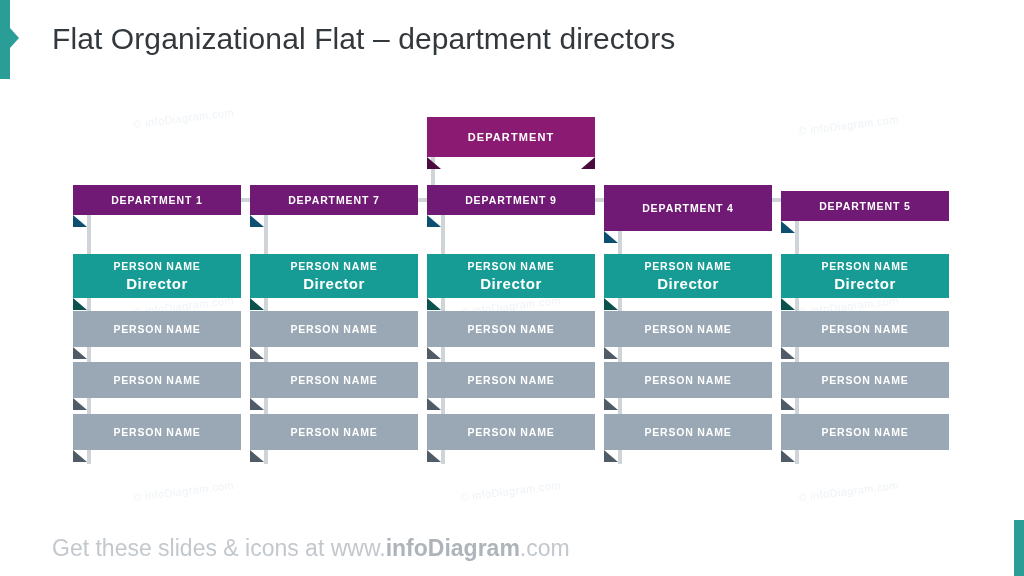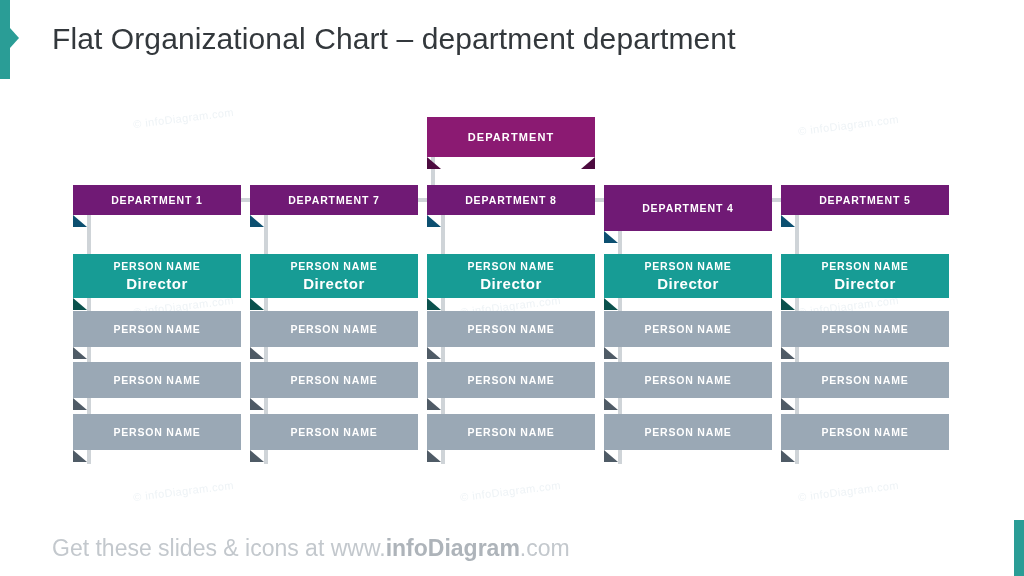--- a/index.html
+++ b/index.html
@@ -188,21 +188,21 @@
     color: #aeb4ba;
   }
 </style>
 </head>
 <body>
 
 <div id="accent-left"></div>
 <div id="accent-left-chevron"></div>
 <div id="accent-right"></div>
 
-<div id="page-title">Flat Organizational Chart – department department</div>
+<div id="page-title">Flat Organizational Flat – department directors</div>
 
 <div id="chart">
     <div class="ribbon mgmt" style="left: 427px; top: 117px; width: 168px; height: 40px;">
       <span class="line1">DEPARTMENT</span>
       <i class="tail-l"></i>
       <i class="tail-r"></i>
     </div>
     <div class="hline" style="left: 73px; top: 198px; width: 876px;"></div>
     <div class="vline" style="left: 431px; top: 157px; height: 43px;"></div>
     <div class="vline" style="left: 87px; top: 215px; height: 249px;"></div>
@@ -244,21 +244,21 @@
     <div class="ribbon member" style="left: 250px; top: 362px; width: 168px; height: 36px;">
       <span class="line1">PERSON NAME</span>
       <i class="tail-l"></i>
     </div>
     <div class="ribbon member" style="left: 250px; top: 414px; width: 168px; height: 36px;">
       <span class="line1">PERSON NAME</span>
       <i class="tail-l"></i>
     </div>
     <div class="vline" style="left: 441px; top: 215px; height: 249px;"></div>
     <div class="ribbon dept" style="left: 427px; top: 185px; width: 168px; height: 30px;">
-      <span class="line1">DEPARTMENT 8</span>
+      <span class="line1">DEPARTMENT 9</span>
       <i class="tail-l"></i>
     </div>
     <div class="ribbon dir" style="left: 427px; top: 254px; width: 168px; height: 44px;">
       <span class="line1">PERSON NAME</span>
       <span class="line2">Director</span>
       <i class="tail-l"></i>
     </div>
     <div class="ribbon member" style="left: 427px; top: 311px; width: 168px; height: 36px;">
       <span class="line1">PERSON NAME</span>
       <i class="tail-l"></i>
@@ -287,21 +287,21 @@
     </div>
     <div class="ribbon member" style="left: 604px; top: 362px; width: 168px; height: 36px;">
       <span class="line1">PERSON NAME</span>
       <i class="tail-l"></i>
     </div>
     <div class="ribbon member" style="left: 604px; top: 414px; width: 168px; height: 36px;">
       <span class="line1">PERSON NAME</span>
       <i class="tail-l"></i>
     </div>
     <div class="vline" style="left: 795px; top: 215px; height: 249px;"></div>
-    <div class="ribbon dept" style="left: 781px; top: 185px; width: 168px; height: 30px;">
+    <div class="ribbon dept" style="left: 781px; top: 191px; width: 168px; height: 30px;">
       <span class="line1">DEPARTMENT 5</span>
       <i class="tail-l"></i>
     </div>
     <div class="ribbon dir" style="left: 781px; top: 254px; width: 168px; height: 44px;">
       <span class="line1">PERSON NAME</span>
       <span class="line2">Director</span>
       <i class="tail-l"></i>
     </div>
     <div class="ribbon member" style="left: 781px; top: 311px; width: 168px; height: 36px;">
       <span class="line1">PERSON NAME</span>

